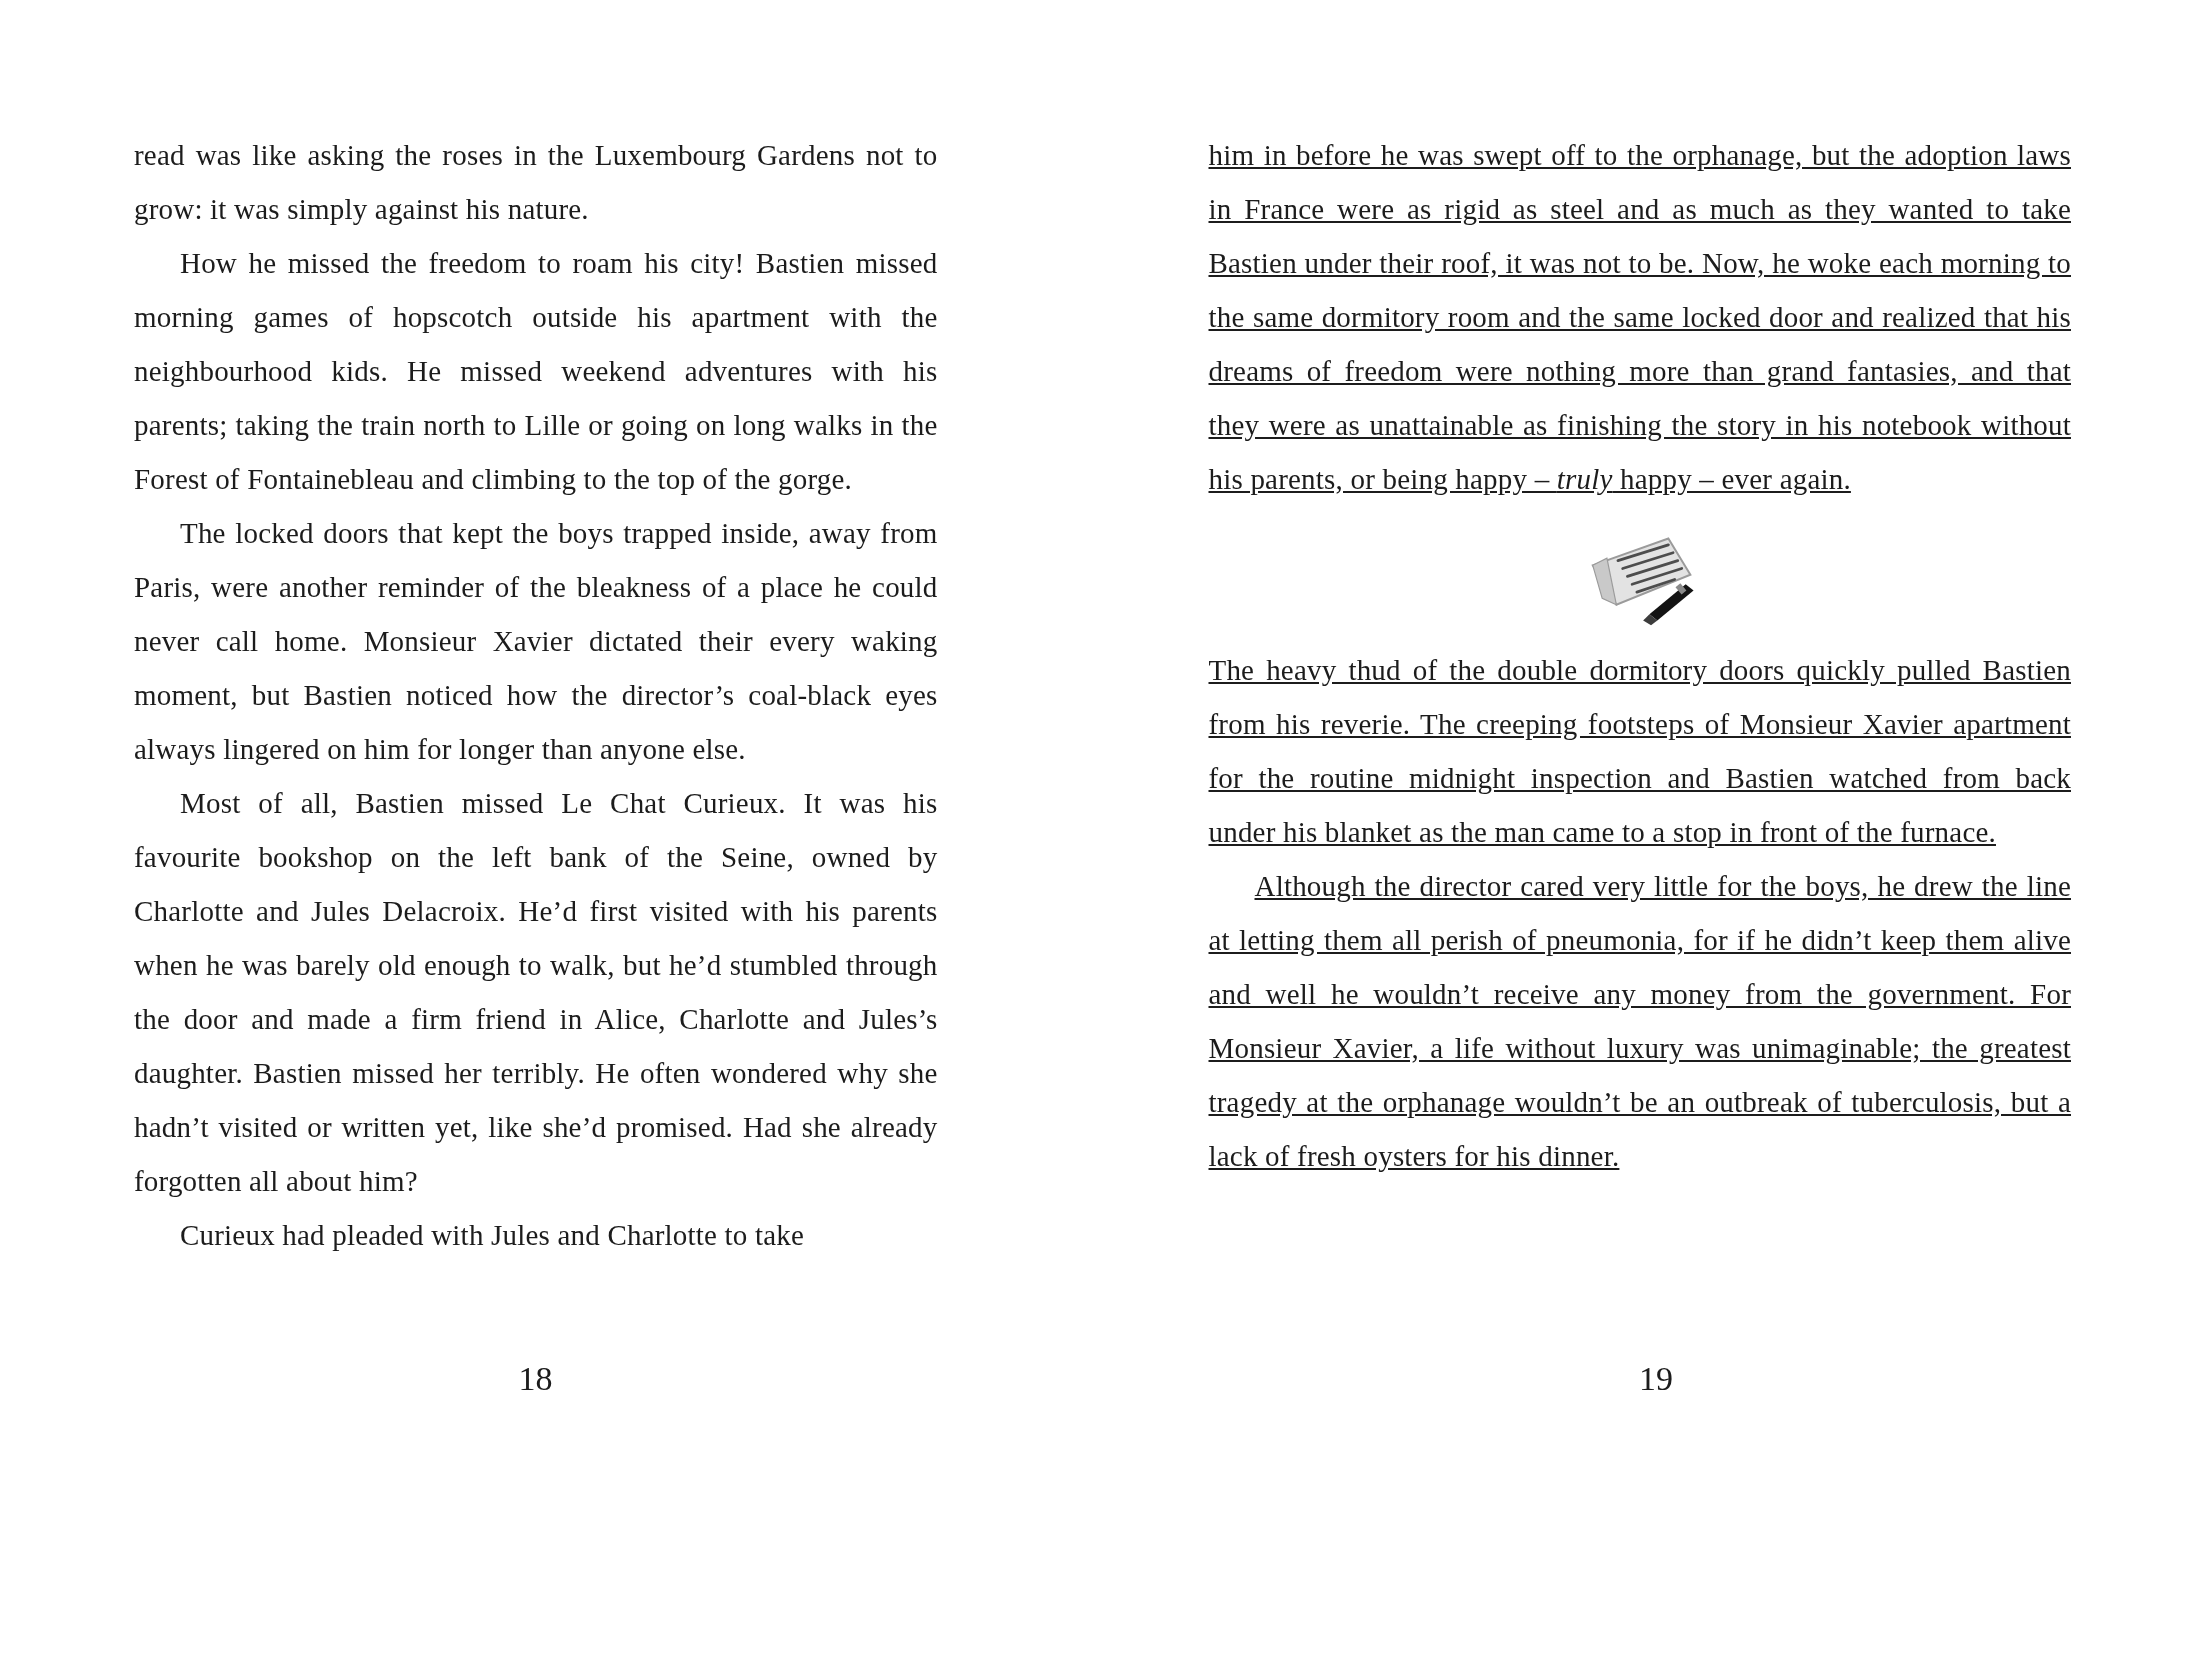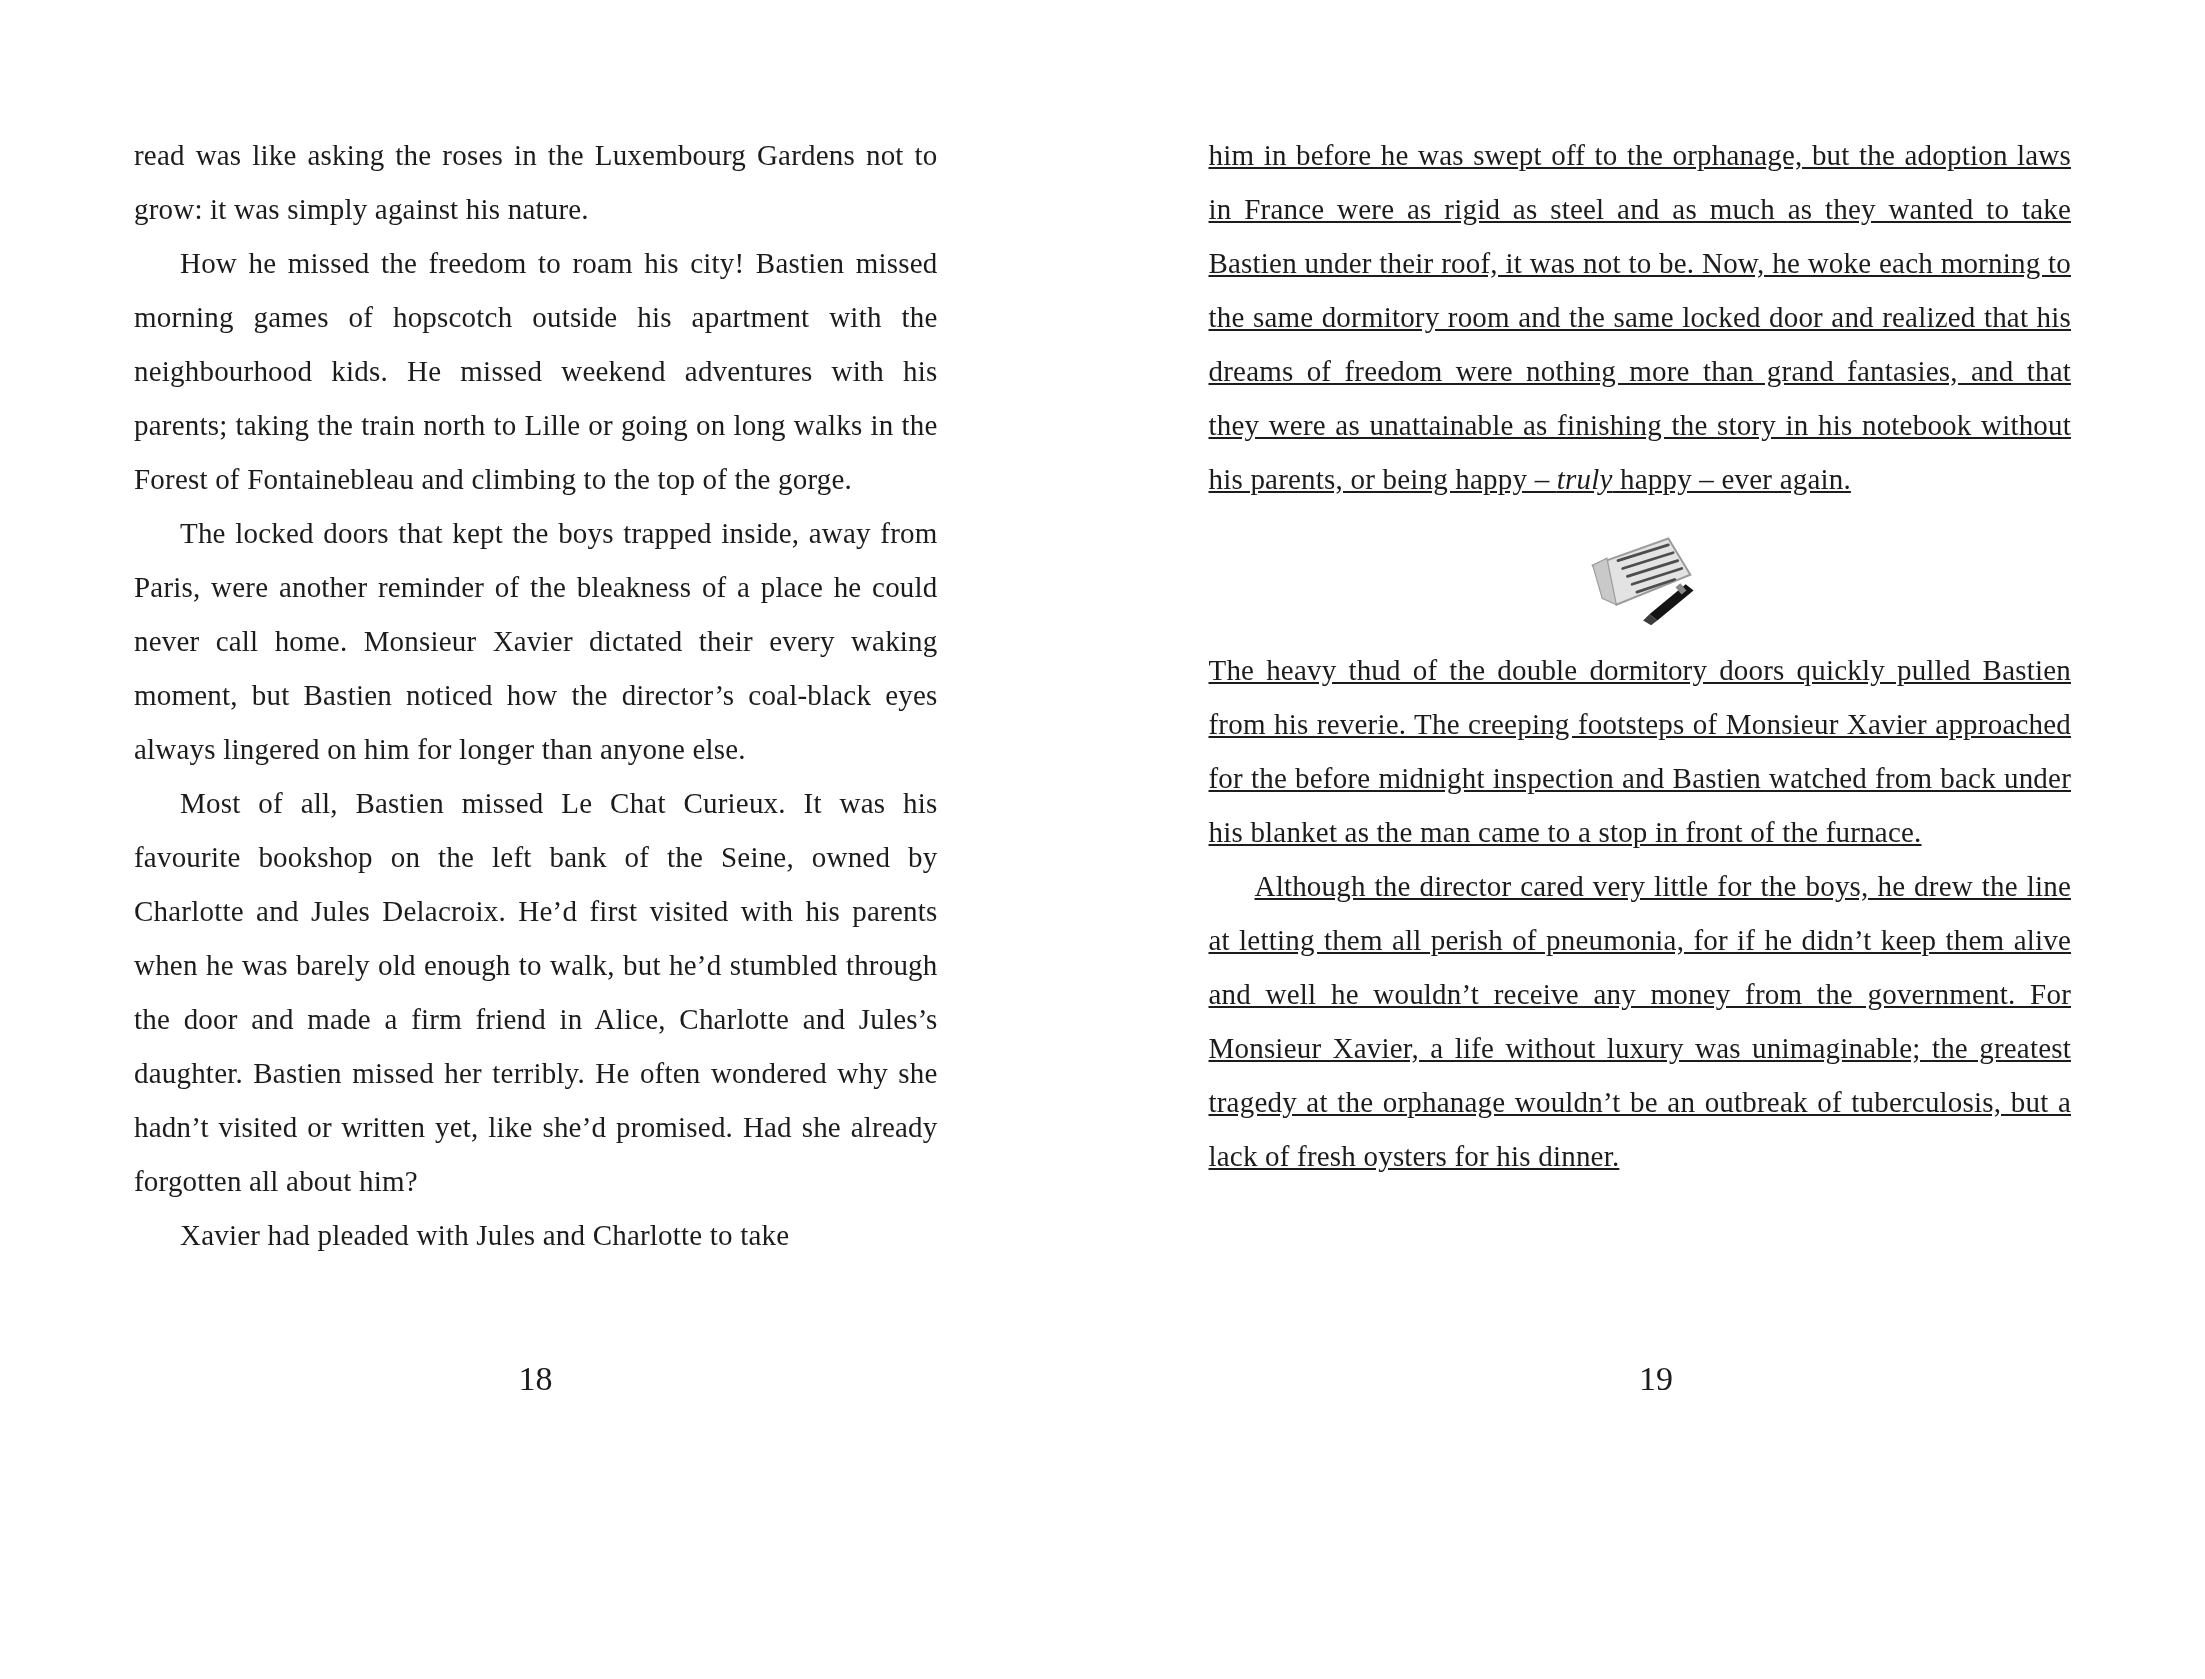--- a/index.html
+++ b/index.html
@@ -78,21 +78,21 @@
 <body>
 
 <div class="spread">
 
   <div class="page page--left">
     <div class="text-block">
       <p class="no-indent">read was like asking the roses in the Luxembourg Gardens not to grow: it was simply against his nature.</p>
       <p>How he missed the freedom to roam his city! Bastien missed morning games of hopscotch outside his apartment with the neighbourhood kids. He missed weekend adventures with his parents; taking the train north to Lille or going on long walks in the Forest of Fontainebleau and climbing to the top of the gorge.</p>
       <p>The locked doors that kept the boys trapped inside, away from Paris, were another reminder of the bleakness of a place he could never call home. Monsieur Xavier dictated their every waking moment, but Bastien noticed how the director’s coal-black eyes always lingered on him for longer than anyone else.</p>
       <p>Most of all, Bastien missed Le Chat Curieux. It was his favourite bookshop on the left bank of the Seine, owned by Charlotte and Jules Delacroix. He’d first visited with his parents when he was barely old enough to walk, but he’d stumbled through the door and made a firm friend in Alice, Charlotte and Jules’s daughter. Bastien missed her terribly. He often wondered why she hadn’t visited or written yet, like she’d promised. Had she already forgotten all about him?</p>
-      <p>Xavier had pleaded with Jules and Charlotte to take</p>
+      <p>Curieux had pleaded with Jules and Charlotte to take</p>
     </div>
     <div class="page-number">18</div>
   </div>
 
   <div class="page page--right">
     <div class="text-block">
       <p class="no-indent"><span>him in before he was swept off to the orphanage, but the adoption laws in France were as rigid as steel and as much as they wanted to take Bastien under their roof, it was not to be. Now, he woke each morning to the same dormitory room and the same locked door and realized that his dreams of freedom were nothing more than grand fantasies, and that they were as unattainable as finishing the story in his notebook without his parents, or being happy – </span><em>truly</em><span> happy – ever again.</span></p>
 
       <div class="ornament">
         <svg width="126" height="95" viewBox="0 0 160 120" aria-hidden="true">
@@ -110,20 +110,20 @@
           </g>
 
           <g>
             <polygon points="92,104 138,66 148,74 102,112" fill="#141414"></polygon>
             <polygon points="84,112 92,104 102,112 94,118" fill="#3c3c3c"></polygon>
             <rect x="128" y="66" width="8" height="12" fill="#8a8a8a" transform="rotate(-40 132 72)"></rect>
           </g>
         </svg>
       </div>
 
-      <p class="no-indent">The heavy thud of the double dormitory doors quickly pulled Bastien from his reverie. The creeping footsteps of Monsieur Xavier approached for the before midnight inspection and Bastien watched from back under his blanket as the man came to a stop in front of the furnace.</p>
+      <p class="no-indent">The heavy thud of the double dormitory doors quickly pulled Bastien from his reverie. The creeping footsteps of Monsieur Xavier apartment for the routine midnight inspection and Bastien watched from back under his blanket as the man came to a stop in front of the furnace.</p>
       <p>Although the director cared very little for the boys, he drew the line at letting them all perish of pneumonia, for if he didn’t keep them alive and well he wouldn’t receive any money from the government. For Monsieur Xavier, a life without luxury was unimaginable; the greatest tragedy at the orphanage wouldn’t be an outbreak of tuberculosis, but a lack of fresh oysters for his dinner.</p>
     </div>
     <div class="page-number">19</div>
   </div>
 
 </div>
 
 
 </body></html>

